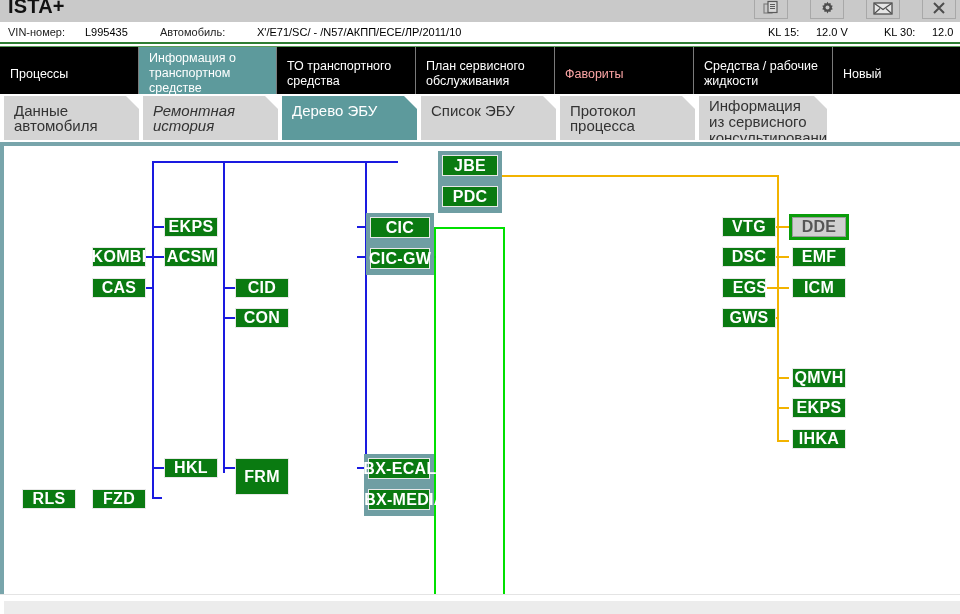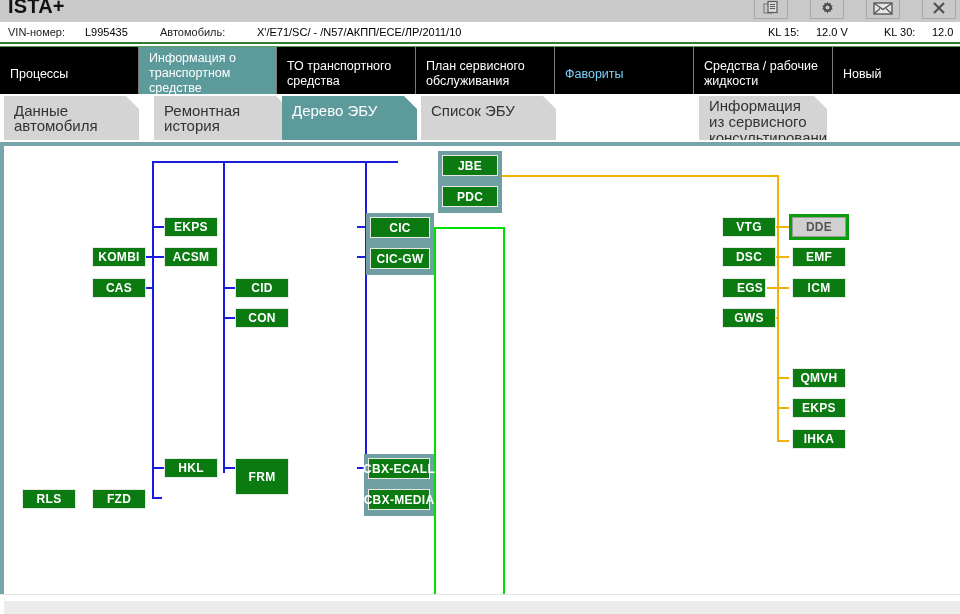--- a/index.html
+++ b/index.html
@@ -53,21 +53,21 @@
   .navtab {
     position: absolute; top: 0; height: 48px;
     background: #000; color: #ffffff;
     font-size: 12.5px; line-height: 15px;
     padding: 6px 8px 0 10px;
     border-right: 1px solid #7a7a7a;
     overflow: hidden;
     display: flex; align-items: center;
   }
   .navtab.active { background: #5d9a9c; color: #ffffff; align-items: flex-start; padding-top: 4px; }
-  .navtab.disabled { color: #7dd3fc; }
+  .navtab.disabled { color: #fca5a5; }
   .navtab .ttxt { display: block; }
 
   
   .subbar {
     position: absolute; left: 0; top: 94px; width: 960px; height: 48px;
     background: #ffffff;
   }
   .subtab {
     position: absolute; top: 2px; height: 44px;
     background: #d4d4d4; color: #333;
@@ -103,21 +103,21 @@
   
   .bus { position: absolute; background: #1a1ae0; }
   .bus.y { background: #f2b300; }
   .bus.g { background: #00d600; }
 
   .node {
     position: absolute;
     background: #0a7a11;
     border: 1px solid #e8e8e8;
     color: #ffffff;
-    font-size: 12px; font-weight: bold;
+    font-size: 16px; font-weight: bold;
     display: flex; align-items: center; justify-content: center;
     letter-spacing: .3px;
     white-space: nowrap;
   }
   .node.selected {
     background: #d0d0d0; color: #555555;
     border: 1px solid #9a9a9a;
     outline: 3px solid #0a9c0a;
     outline-offset: 0px;
   }
@@ -208,28 +208,31 @@
     </div>
   <div class="navtab" style="left:833px; width:127px; border-right:none;">
       <span class="ttxt">Новый</span>
     </div>
 </div>
 
 <div class="subbar">
   <div class="subtab" style="left:4px;   width:135px;">
       <span class="stxt">Данные автомобиля</span>
     </div>
-  <div class="subtab" style="left:154px; width:135px;">
+  <div class="subtab" style="left:143px; width:135px;font-style:italic;">
       <span class="stxt">Ремонтная история</span>
     </div>
   <div class="subtab active" style="left:282px; width:135px;">
       <span class="stxt">Дерево ЭБУ</span>
     </div>
   <div class="subtab" style="left:421px; width:135px;">
       <span class="stxt">Список ЭБУ</span>
+    </div>
+  <div class="subtab" style="left:560px; width:135px;">
+      <span class="stxt">Протокол процесса</span>
     </div>
   <div class="subtab" style="left:699px; width:128px; padding-top:2px; line-height:16px;">
       <span class="stxt">Информация из сервисного консультировани</span>
     </div>
 </div>
 
 <div class="content">
   <div class="canvas">
 
     <div class="bus" style="left:148px; top:15px;  width:246px; height:2px;"></div>

